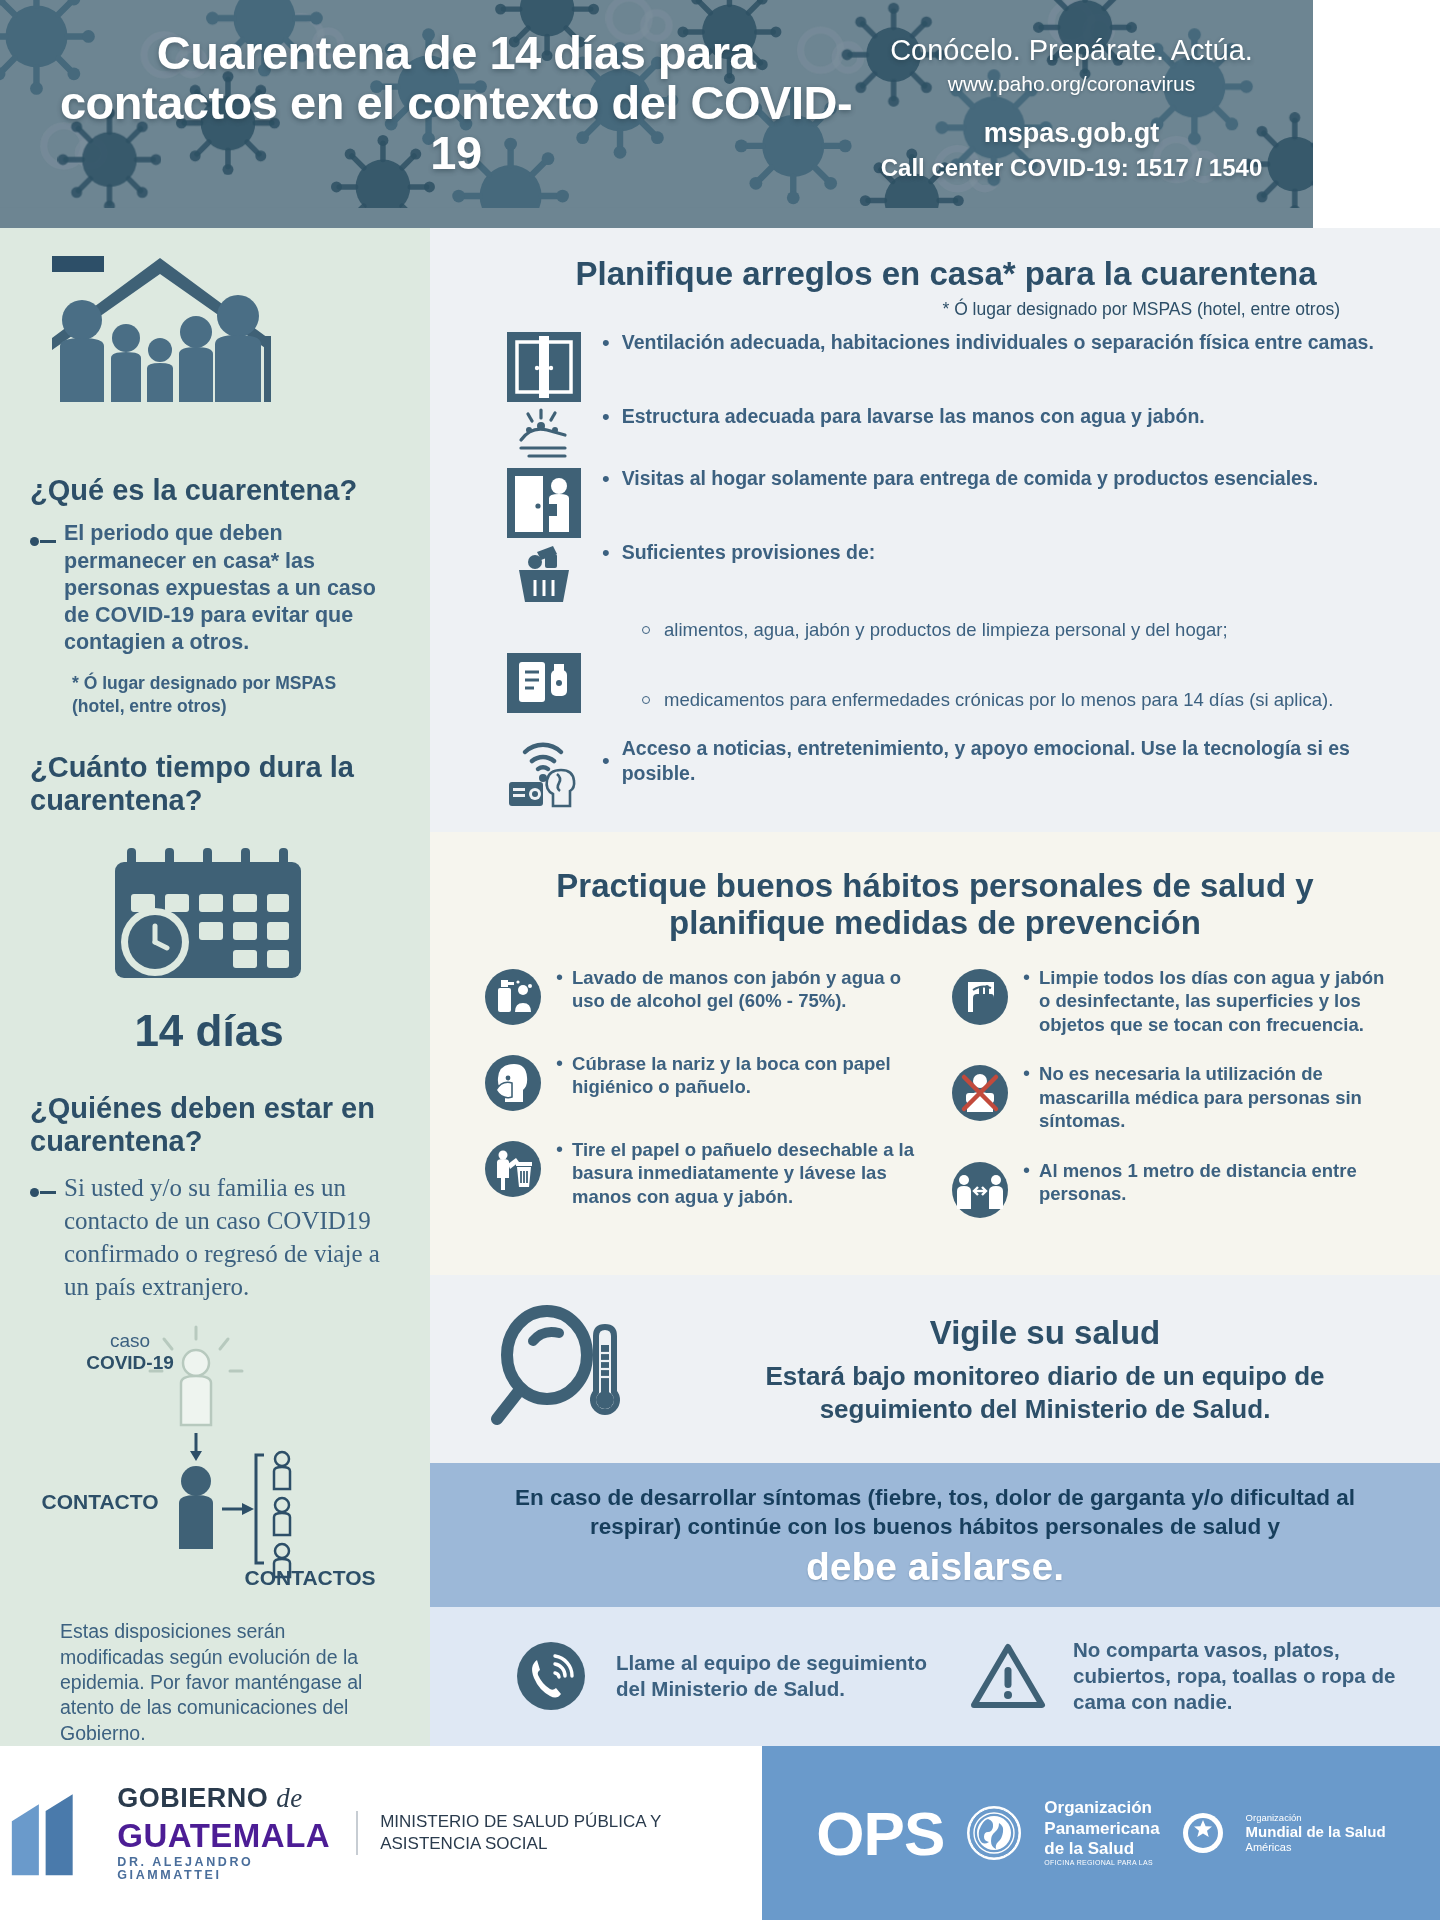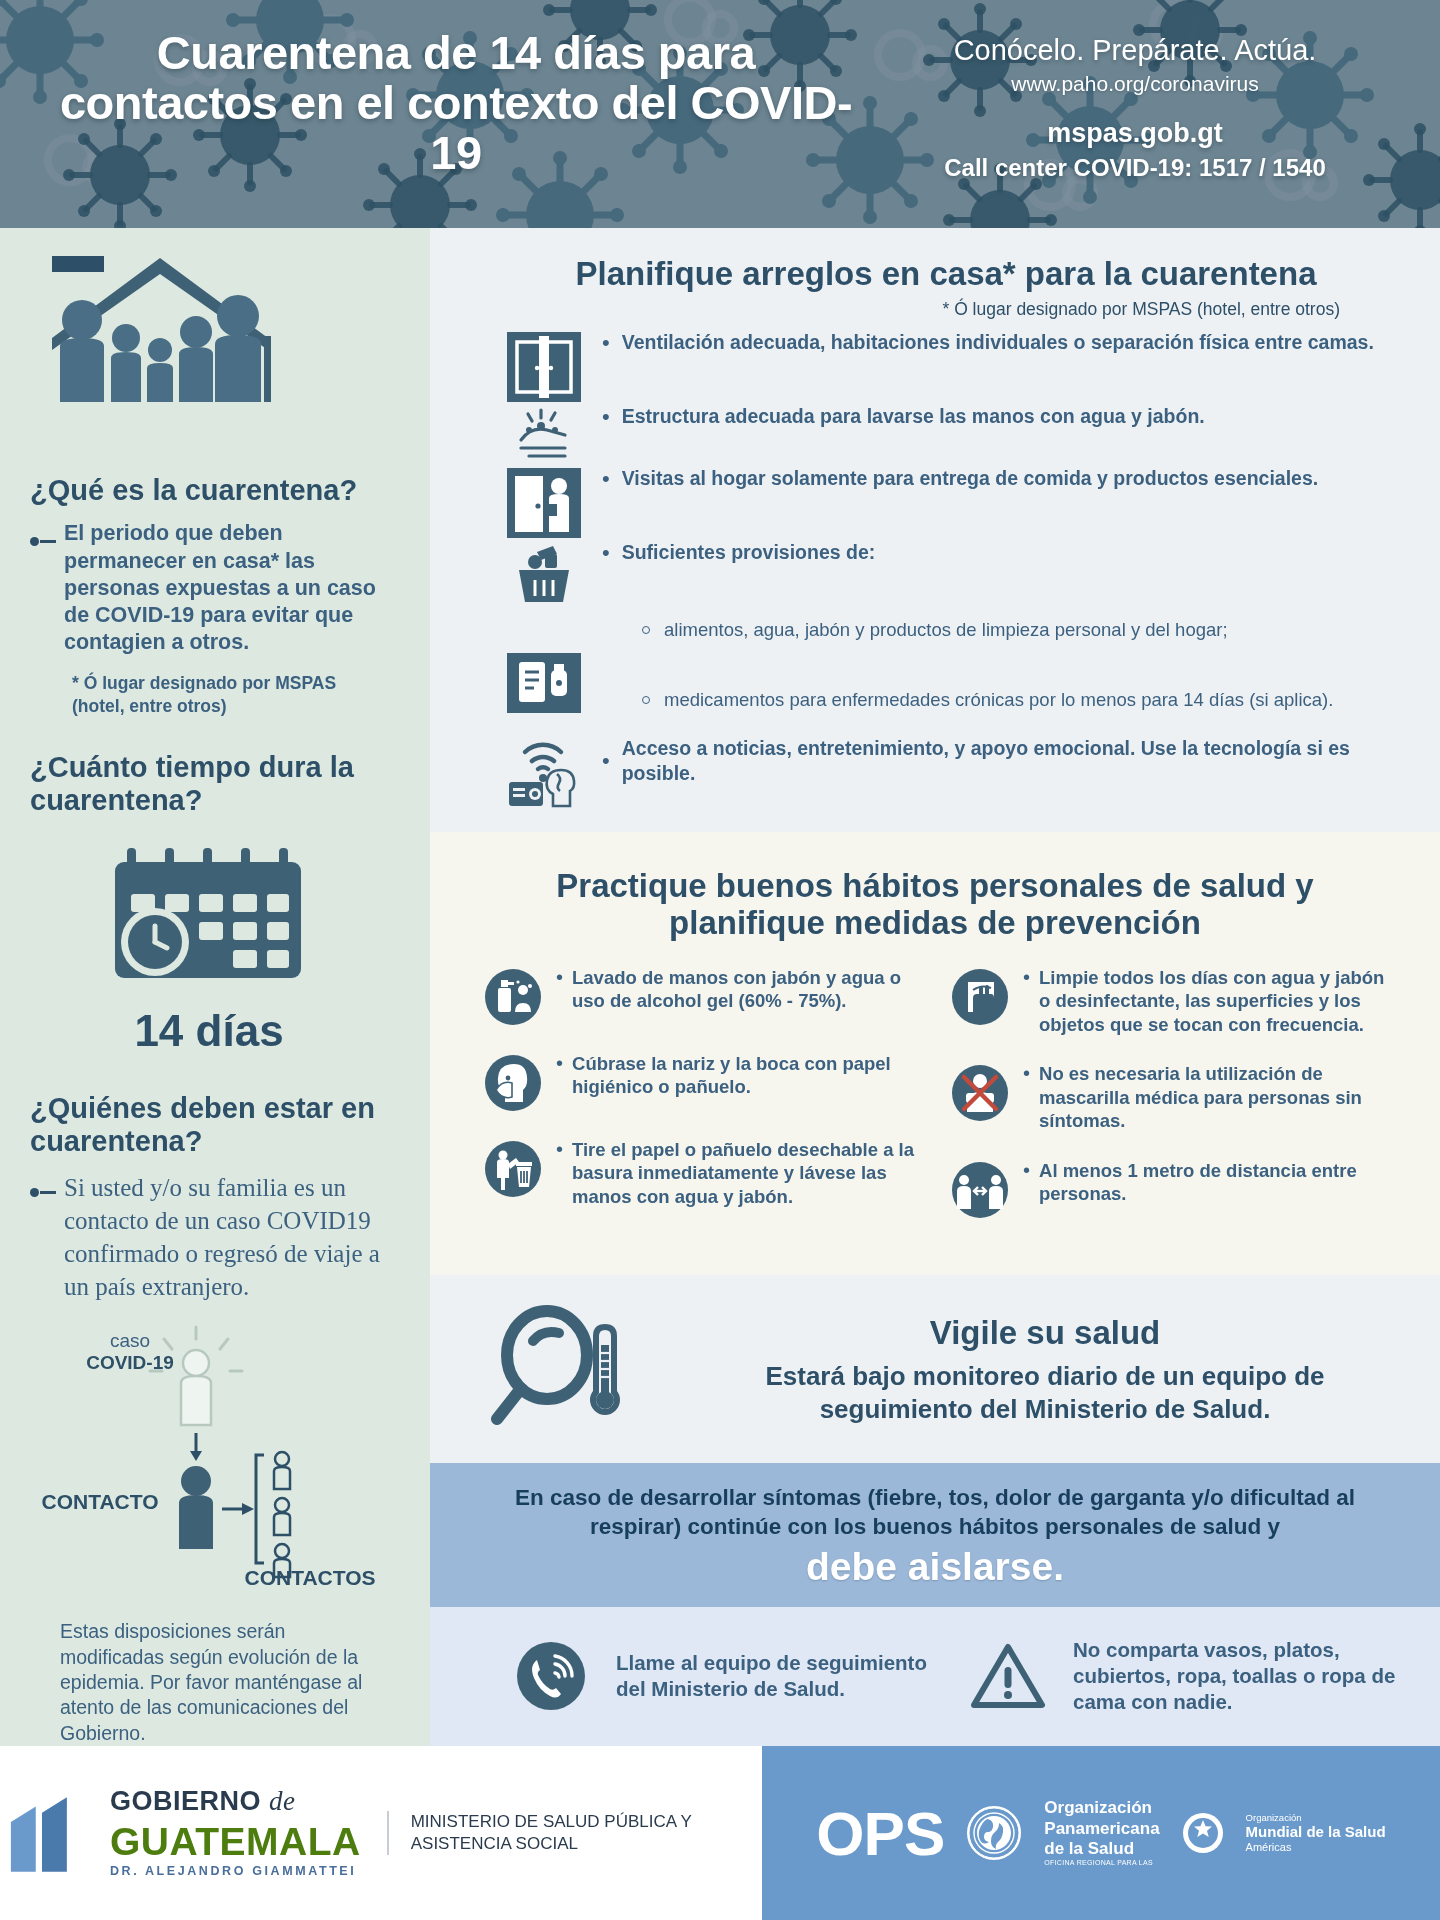--- a/index.html
+++ b/index.html
@@ -7,21 +7,21 @@
   html,body{width:1440px;height:1920px;}
   body{
     font-family:"Liberation Sans", sans-serif;
     background:#ffffff;
     -webkit-font-smoothing:antialiased;
   }
   .poster{position:relative;width:1440px;height:1920px;overflow:hidden;background:#fff;}
 
   
   .header{
-    position:relative;width:1440px;height:228px;
+    position:relative;width:1313px;height:228px;
     background:#6d8592;
     overflow:hidden;
   }
   .virus-bg{position:absolute;inset:0;opacity:1;}
   .header-inner{position:relative;z-index:3;display:flex;align-items:flex-start;height:100%;padding:28px 36px 0 46px;}
   .header-title{
     flex:0 0 820px;
     color:#fff;font-weight:bold;font-size:47px;line-height:1.06;
     letter-spacing:-0.5px;
     text-align:center;
@@ -109,21 +109,21 @@
   .ftext{font-size:20.5px;color:#3c6180;font-weight:bold;line-height:1.27;}
   .ftext small{font-size:17.5px;font-weight:400;}
 
   
   .footer{position:relative;width:1440px;height:174px;background:#fff;display:flex;}
   .foot-left{flex:0 0 762px;display:flex;align-items:center;justify-content:center;gap:26px;}
   .foot-right{flex:1;background:#6a9acb;display:flex;align-items:center;justify-content:center;gap:22px;}
   .gt-wordmark{line-height:1;}
   .gt-l1{font-size:27px;font-weight:bold;color:#2a3b4d;letter-spacing:.5px;}
   .gt-l1 em{font-family:"Liberation Serif",serif;font-style:italic;font-weight:normal;font-size:27px;}
-  .gt-l2{font-size:39px;font-weight:bold;color:#4d7c0f;letter-spacing:.5px;margin-top:7px;}
+  .gt-l2{font-size:33px;font-weight:bold;color:#4c1d95;letter-spacing:.5px;margin-top:7px;}
   .gt-l3{font-size:12.5px;font-weight:bold;color:#4a6e9b;letter-spacing:2.6px;margin-top:4px;}
   .mspas{font-size:17px;line-height:1.32;color:#2a3b4d;padding-left:22px;border-left:2px solid #c7cdd3;font-weight:400;}
   .ops-text{font-size:62px;font-weight:bold;color:#fff;letter-spacing:-1px;}
   .paho-txt{color:#fff;font-size:17px;line-height:1.2;font-weight:bold;}
   .paho-txt .tiny{font-size:7px;font-weight:400;letter-spacing:.3px;}
   .who-txt{color:#fff;font-size:15px;line-height:1.2;font-weight:bold;}
   .who-txt .tiny{font-size:9.5px;font-weight:400;}
 </style>
 </head>
 <body>

